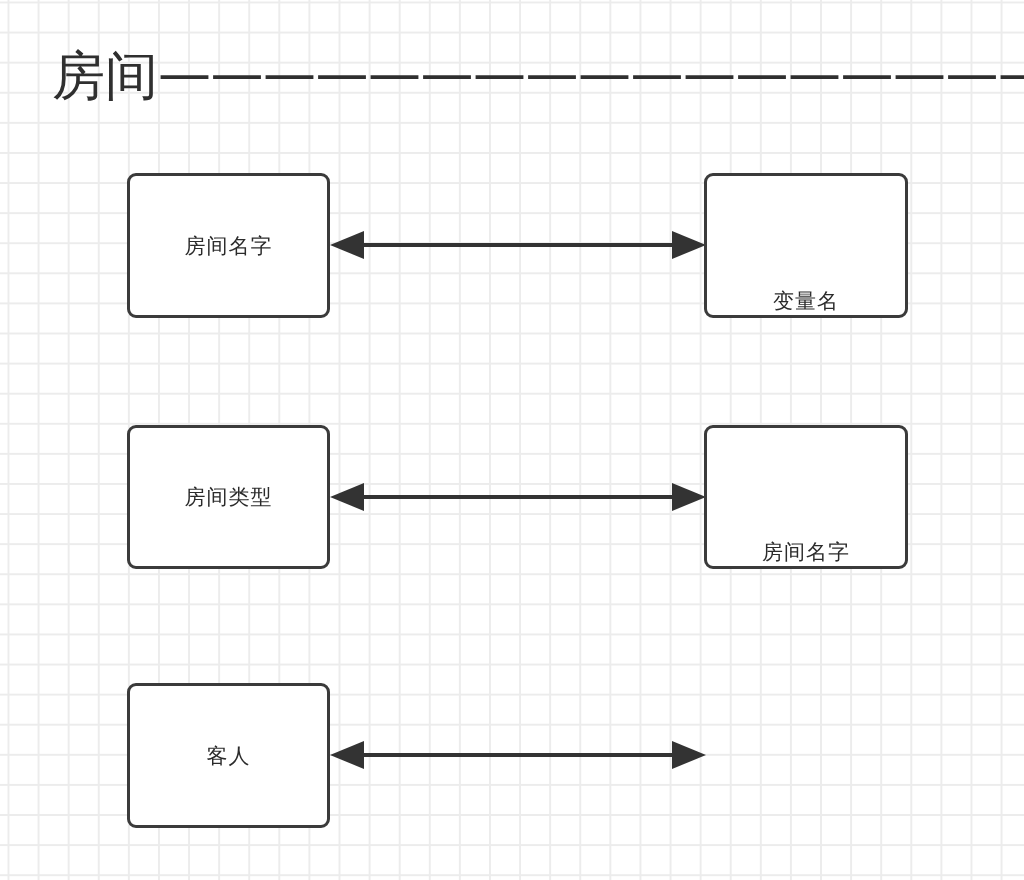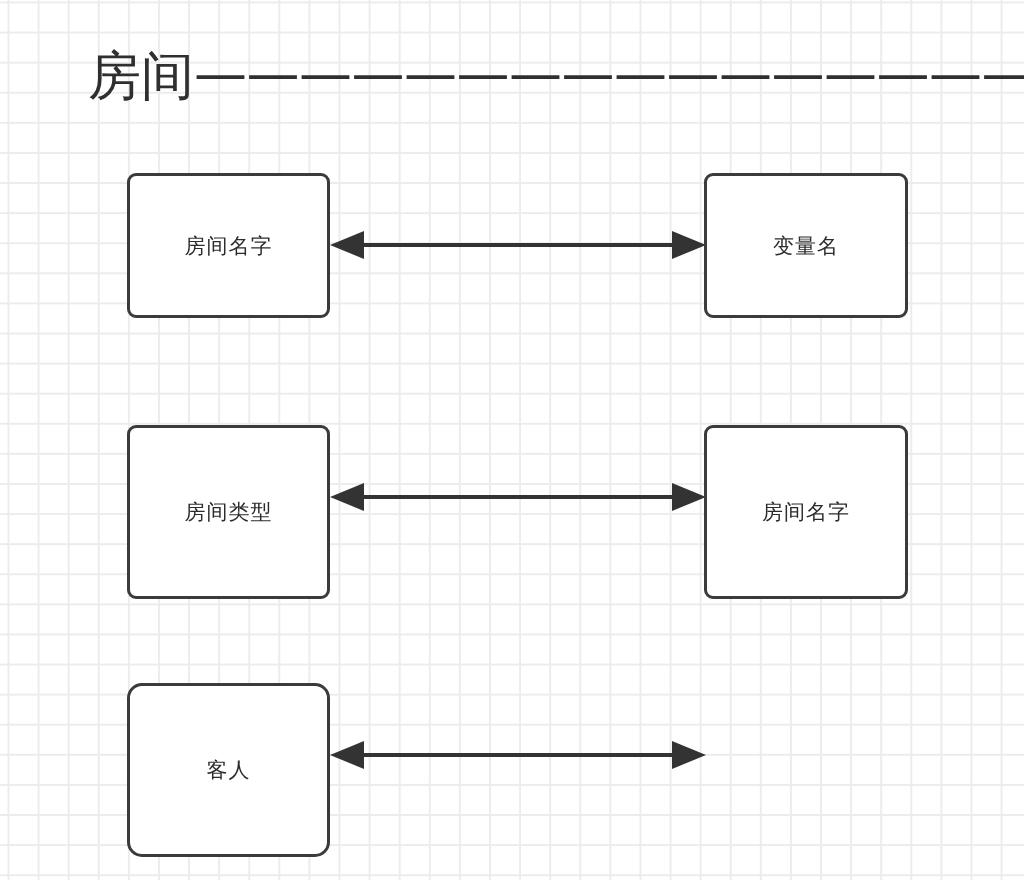--- a/index.html
+++ b/index.html
@@ -37,21 +37,20 @@
     white-space: nowrap;
     color: #2e2e2e;
     font-size: 53px;
     line-height: 60px;
     letter-spacing: 0px;
     font-family: "DejaVu Sans", "Liberation Sans", sans-serif;
   }
   .title-word {
     font-size: 53px;
     color: #2f2f2f;
-    margin-left: 36px;
   }
   .title-dashes {
     display: inline-block;
     font-size: 53px;
     color: #2f2f2f;
     letter-spacing: -0.5px;
     transform: translateY(-2px);
   }
 
   
@@ -68,25 +67,25 @@
   .node-label {
     font-size: 21px;
     color: #2b2b2b;
     font-family: Liberation Sans, sans-serif;
     letter-spacing: 1px;
     user-select: none;
   }
 
   
   .col-left  { left: 127px;  width: 203px; }
-  .col-right { left: 704px;  width: 204px; }
+  .col-right { left: 704px;  width: 204px; align-items: flex-end; }
 
   .row1 { top: 173px; height: 145px; }
-  .row2 { top: 425px; height: 174px; }
-  .row3 { top: 683px; height: 174px; border-radius: 15px; }
+  .row2 { top: 425px; height: 144px; }
+  .row3 { top: 683px; height: 145px; }
 
   
   .connector {
     position: absolute;
     left: 330px;
     width: 376px;
     height: 40px;
     pointer-events: none;
   }
   .conn-row1 { top: 225px; }

